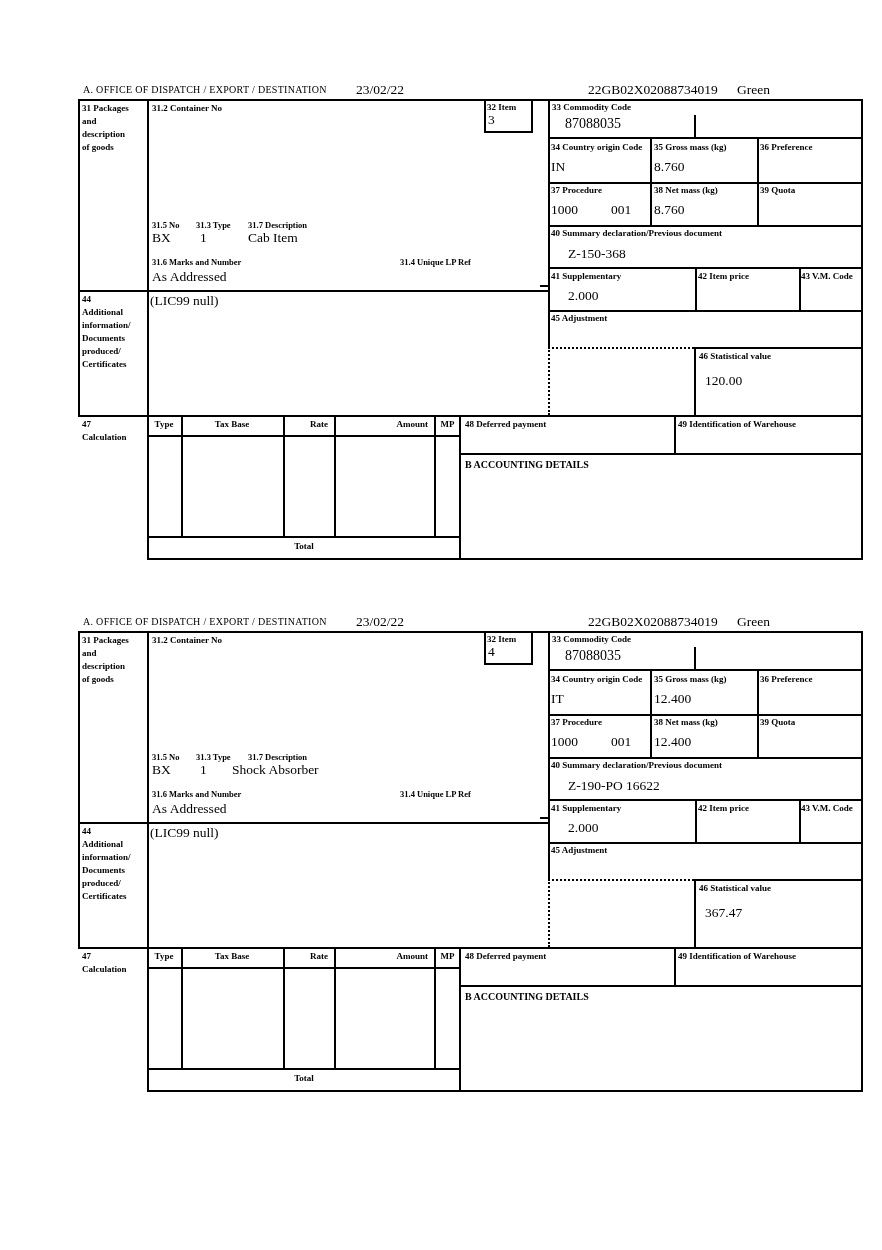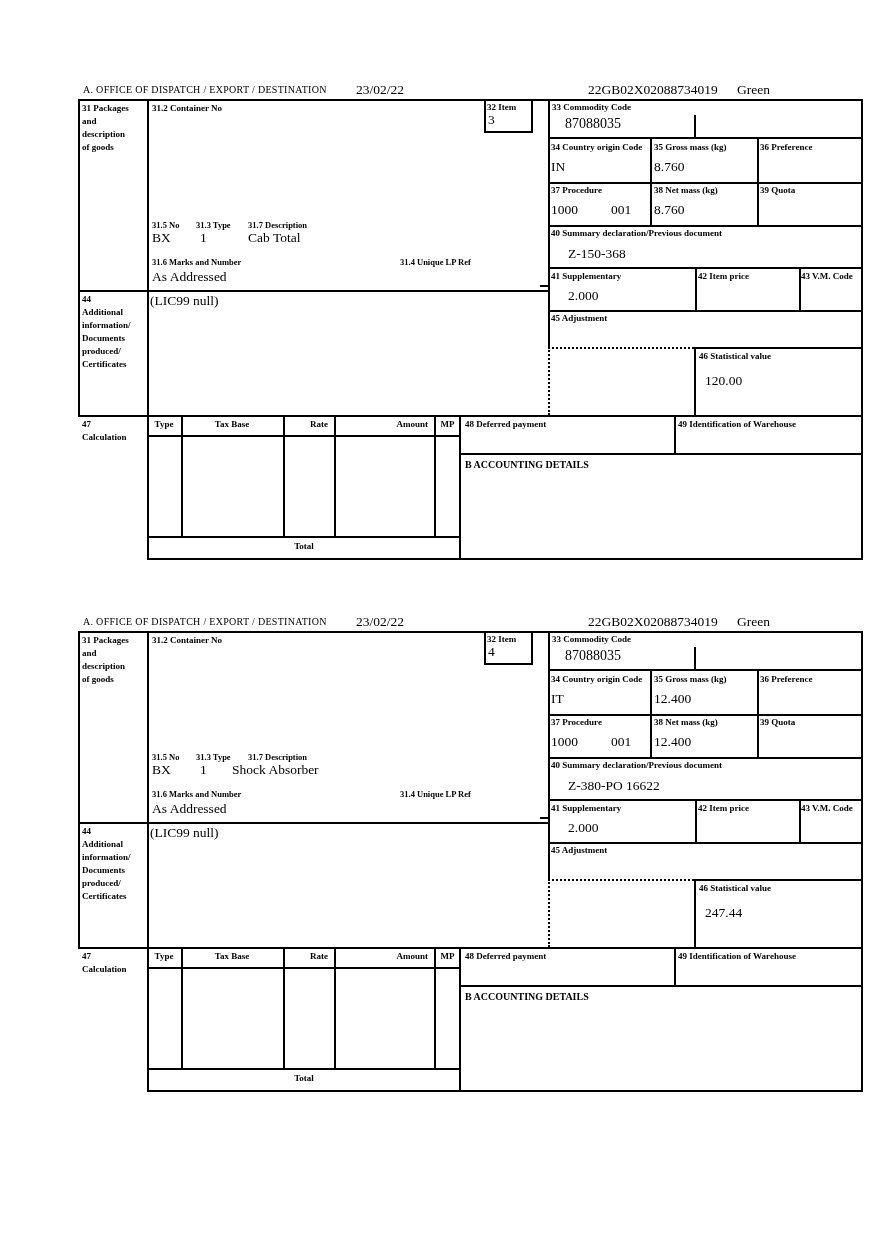--- a/index.html
+++ b/index.html
@@ -99,21 +99,21 @@
     <span class="abs lbl" style="left:801px;top:189px">43 V.M. Code</span>
     <span class="abs lbl" style="left:551px;top:231px">45 Adjustment</span>
     <span class="abs lbl" style="left:699px;top:269px">46 Statistical value</span>
     <span class="abs val" style="left:705px;top:291px">120.00</span>
 
     <span class="abs lbl-s" style="left:152px;top:138px">31.5 No</span>
     <span class="abs lbl-s" style="left:196px;top:138px">31.3 Type</span>
     <span class="abs lbl-s" style="left:248px;top:138px">31.7 Description</span>
     <span class="abs val" style="left:152px;top:148px">BX</span>
     <span class="abs val" style="left:200px;top:148px">1</span>
-    <span class="abs val" style="left:248px;top:148px">Cab Total</span>
+    <span class="abs val" style="left:248px;top:148px">Cab Item</span>
     <span class="abs lbl-s" style="left:152px;top:175px">31.6 Marks and Number</span>
     <span class="abs lbl-s" style="left:400px;top:175px">31.4 Unique LP Ref</span>
     <span class="abs val" style="left:152px;top:187px">As Addressed</span>
 
     <span class="abs lbl" style="left:82px;top:212px">44</span>
     <span class="abs lbl" style="left:82px;top:225px">Additional</span>
     <span class="abs lbl" style="left:82px;top:238px">information/</span>
     <span class="abs lbl" style="left:82px;top:251px">Documents</span>
     <span class="abs lbl" style="left:82px;top:264px">produced/</span>
     <span class="abs lbl" style="left:82px;top:277px">Certificates</span>
@@ -191,28 +191,28 @@
     <span class="abs lbl" style="left:654px;top:60px">35 Gross mass (kg)</span>
     <span class="abs val" style="left:654px;top:77px">12.400</span>
     <span class="abs lbl" style="left:760px;top:60px">36 Preference</span>
     <span class="abs lbl" style="left:551px;top:103px">37 Procedure</span>
     <span class="abs val" style="left:551px;top:120px">1000</span>
     <span class="abs val" style="left:611px;top:120px">001</span>
     <span class="abs lbl" style="left:654px;top:103px">38 Net mass (kg)</span>
     <span class="abs val" style="left:654px;top:120px">12.400</span>
     <span class="abs lbl" style="left:760px;top:103px">39 Quota</span>
     <span class="abs lbl" style="left:551px;top:146px">40 Summary declaration/Previous document</span>
-    <span class="abs val" style="left:568px;top:164px">Z-380-PO 16622</span>
+    <span class="abs val" style="left:568px;top:164px">Z-190-PO 16622</span>
     <span class="abs lbl" style="left:551px;top:189px">41 Supplementary</span>
     <span class="abs val" style="left:568px;top:206px">2.000</span>
     <span class="abs lbl" style="left:698px;top:189px">42 Item price</span>
     <span class="abs lbl" style="left:801px;top:189px">43 V.M. Code</span>
     <span class="abs lbl" style="left:551px;top:231px">45 Adjustment</span>
     <span class="abs lbl" style="left:699px;top:269px">46 Statistical value</span>
-    <span class="abs val" style="left:705px;top:291px">247.44</span>
+    <span class="abs val" style="left:705px;top:291px">367.47</span>
 
     <span class="abs lbl-s" style="left:152px;top:138px">31.5 No</span>
     <span class="abs lbl-s" style="left:196px;top:138px">31.3 Type</span>
     <span class="abs lbl-s" style="left:248px;top:138px">31.7 Description</span>
     <span class="abs val" style="left:152px;top:148px">BX</span>
     <span class="abs val" style="left:200px;top:148px">1</span>
     <span class="abs val" style="left:232px;top:148px">Shock Absorber</span>
     <span class="abs lbl-s" style="left:152px;top:175px">31.6 Marks and Number</span>
     <span class="abs lbl-s" style="left:400px;top:175px">31.4 Unique LP Ref</span>
     <span class="abs val" style="left:152px;top:187px">As Addressed</span>

